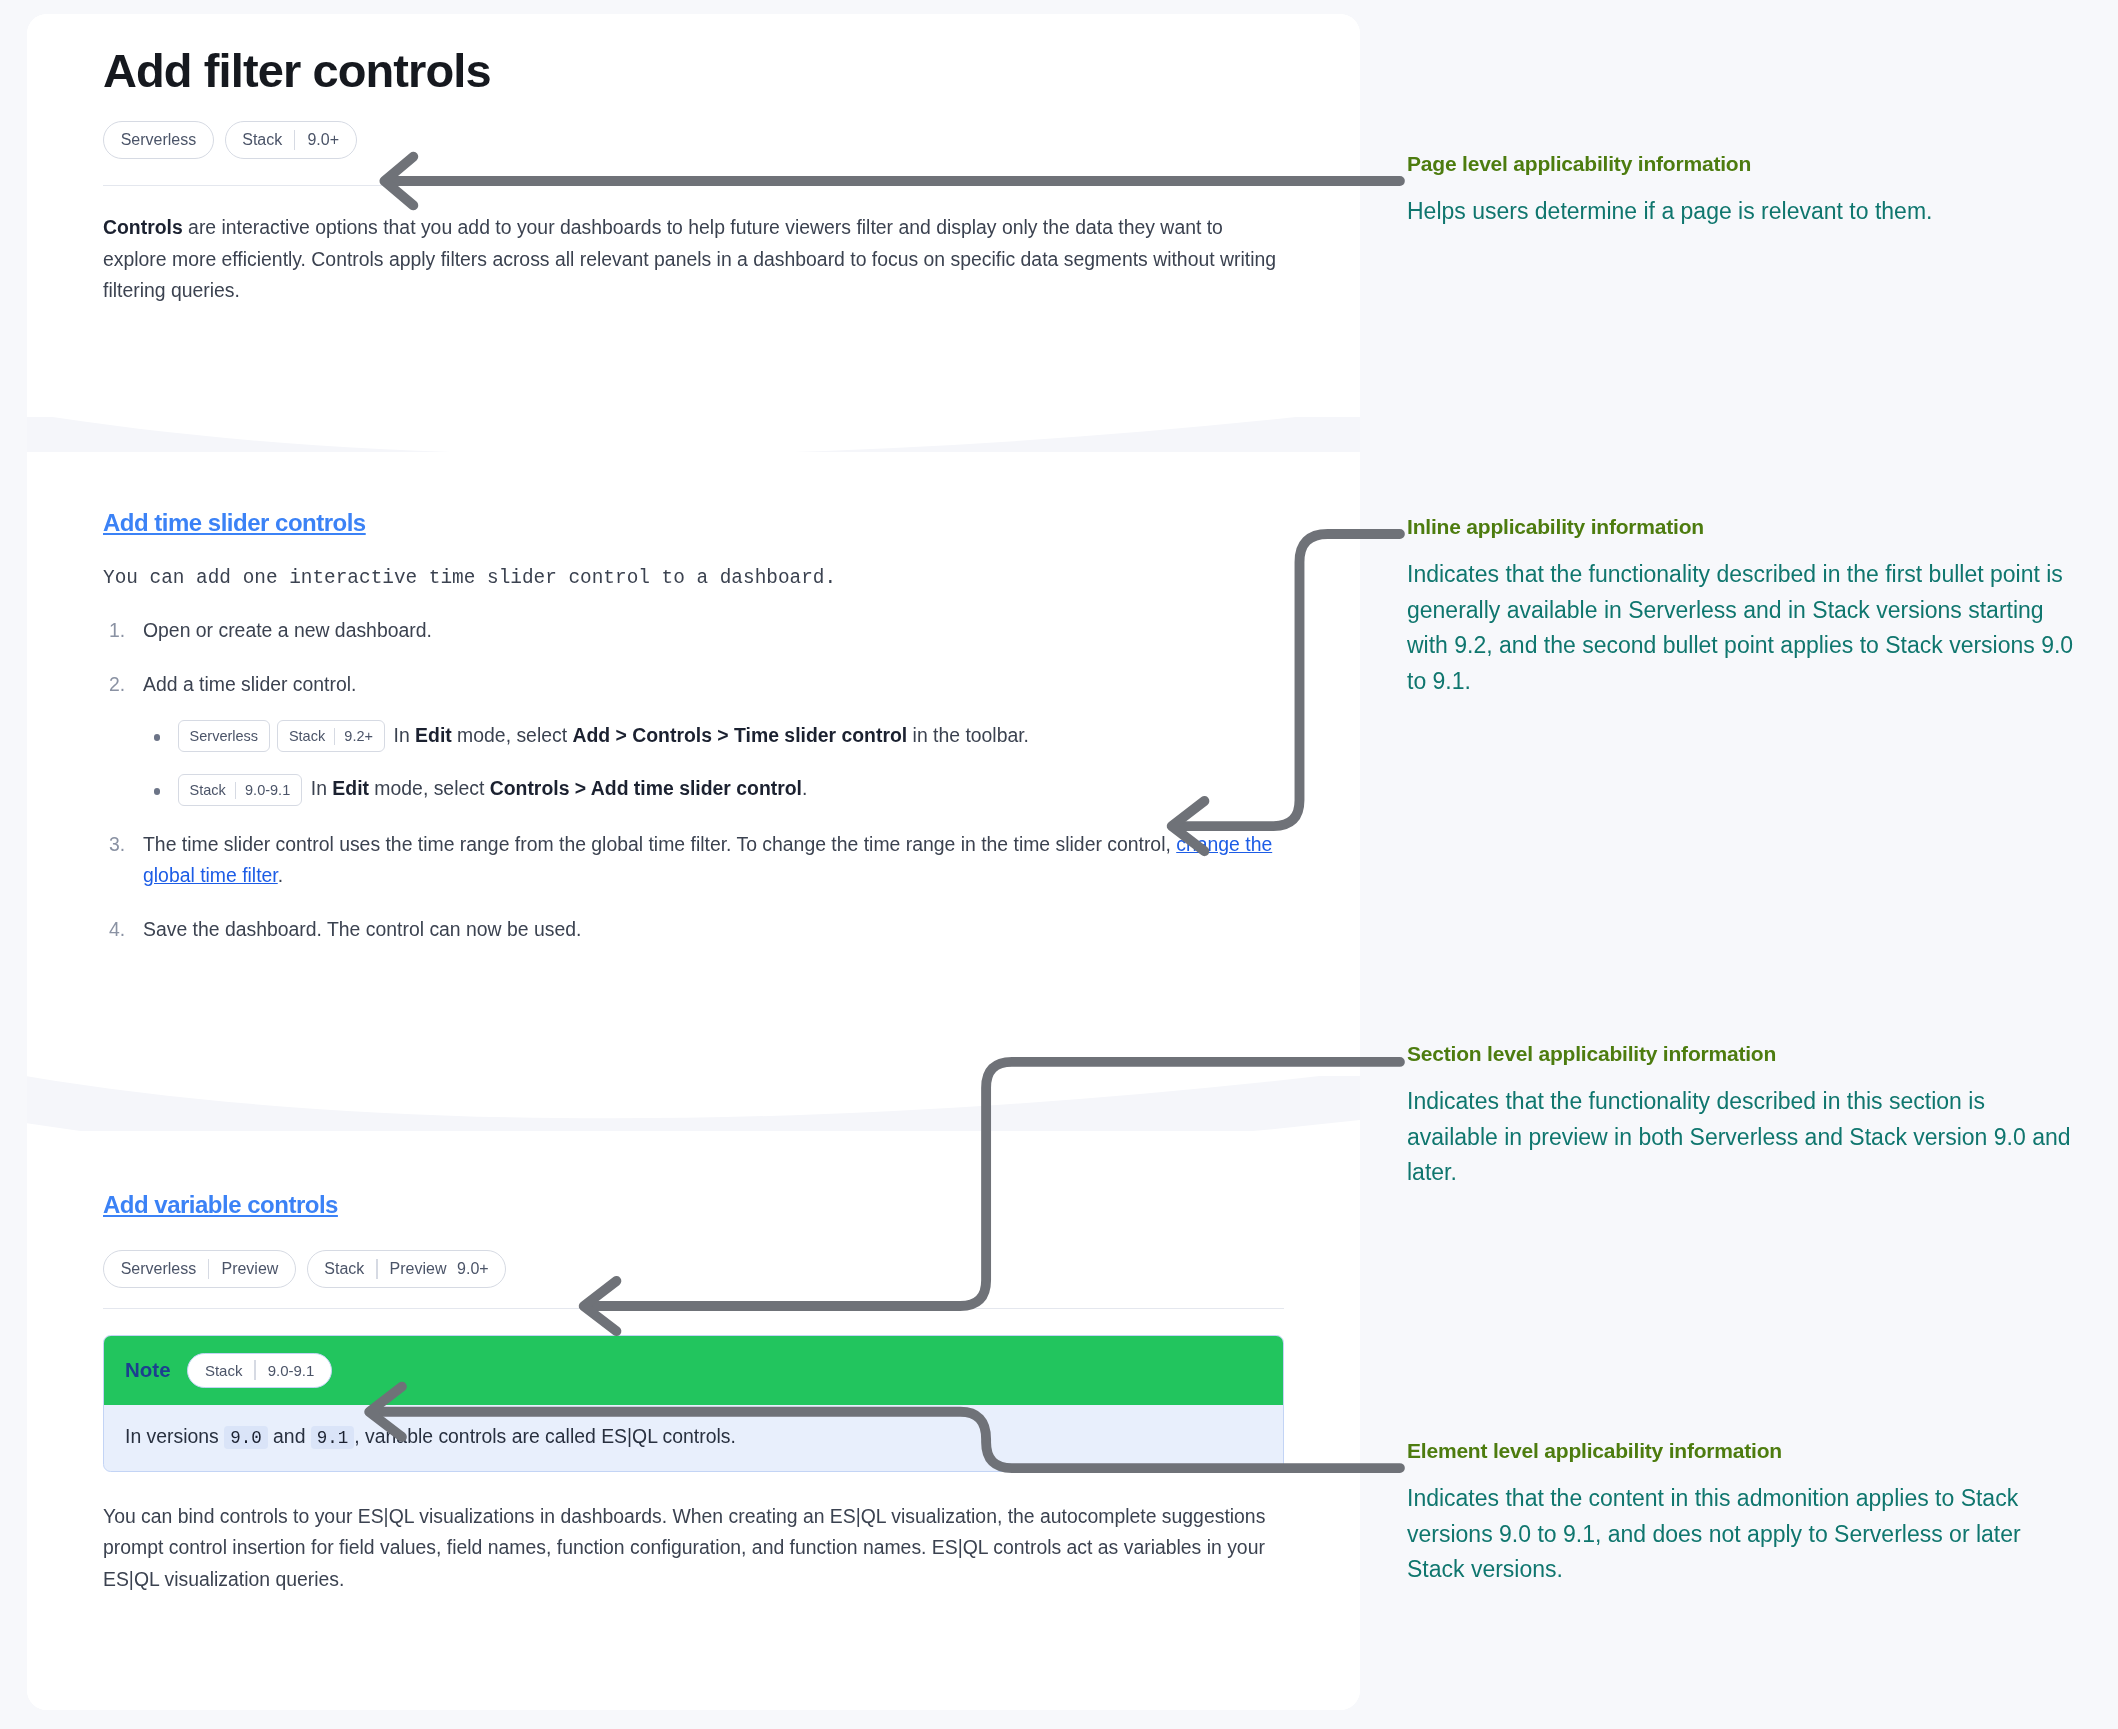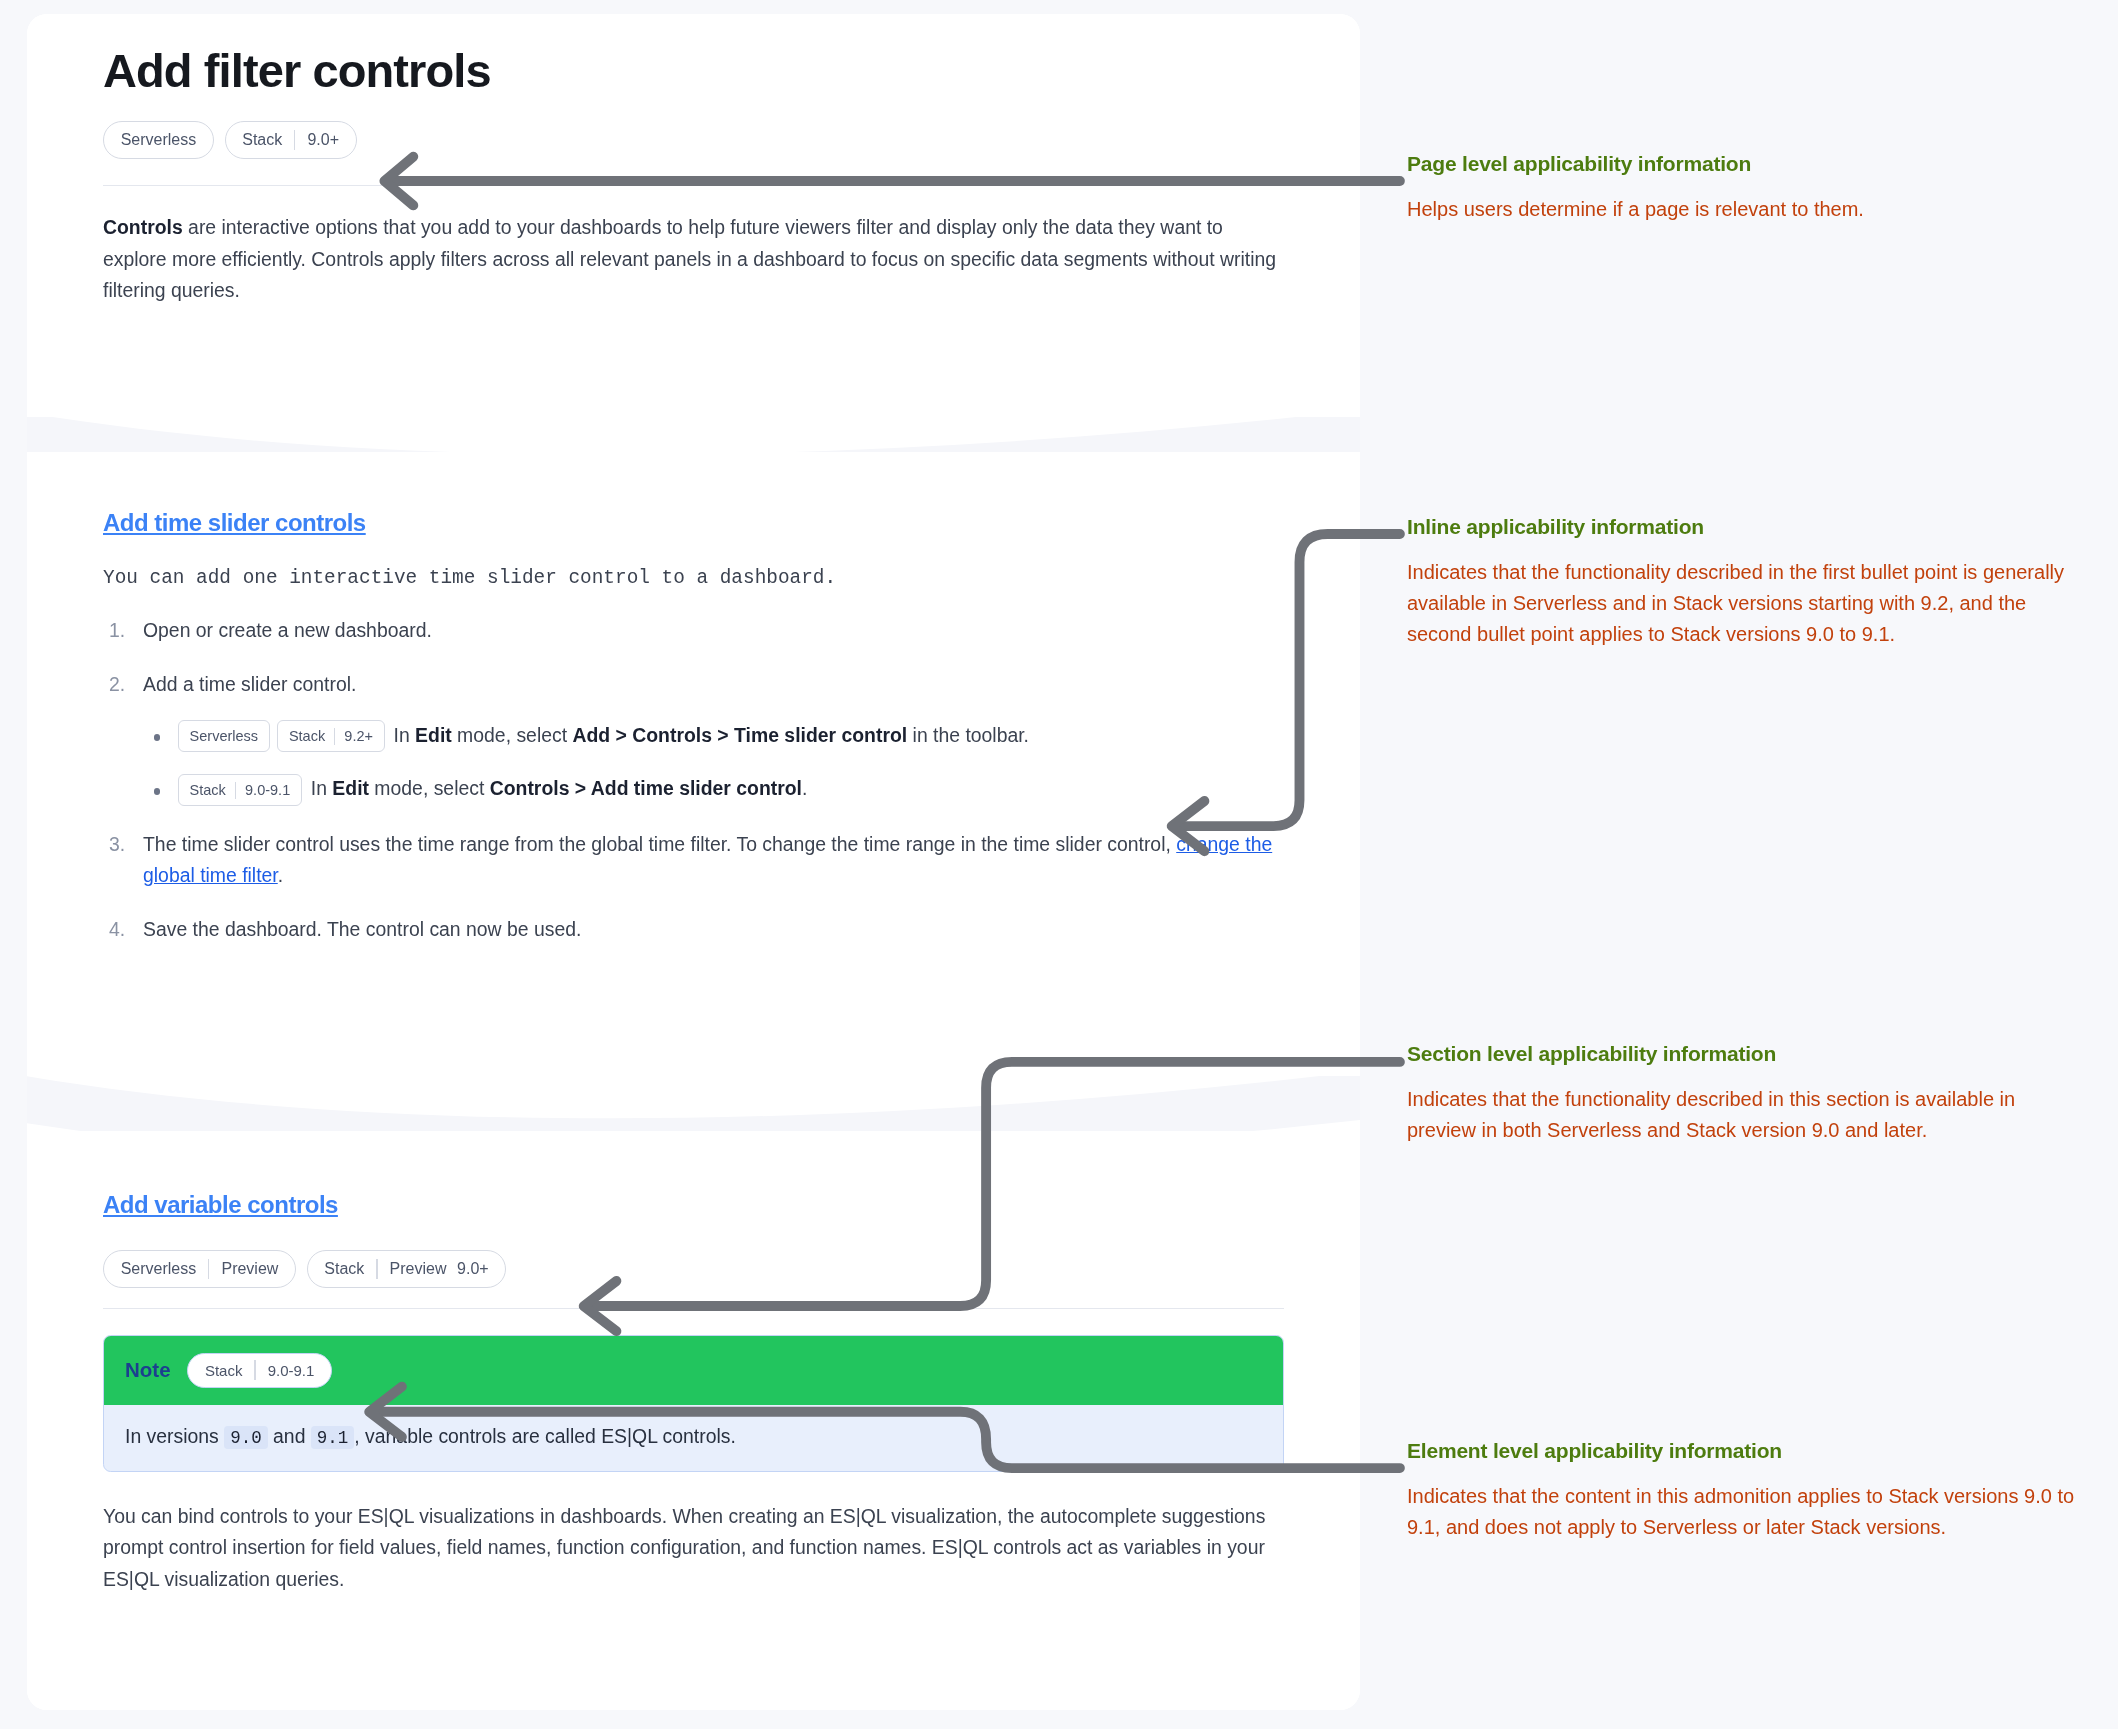--- a/index.html
+++ b/index.html
@@ -120,21 +120,21 @@
     padding: 1.5px 6px; border-radius: 3.8px;
   }
 
   
   .ann-col { position: absolute; left: 1407px; top: 0; width: 712px; height: 1729px; }
   .ann { position: absolute; left: 0; width: 669px; }
   .ann-title {
     font-size: 21px; font-weight: 700; color: #4d7c0f;
     letter-spacing: -0.2px; line-height: 1.2; margin-bottom: 18px;
   }
-  .ann-text { font-size: 20px; line-height: 1.55; color: #c2410c; }
+  .ann-text { font-size: 23px; line-height: 1.55; color: #0f766e; }
   .ann-1 { top: 151px; }
   .ann-2 { top: 514px; }
   .ann-3 { top: 1041px; }
   .ann-4 { top: 1438px; }
 
   
   svg.conn { position: absolute; left: 0; top: 0; width: 2119px; height: 1729px; pointer-events: none; }
 </style>
 </head>
 <body>

